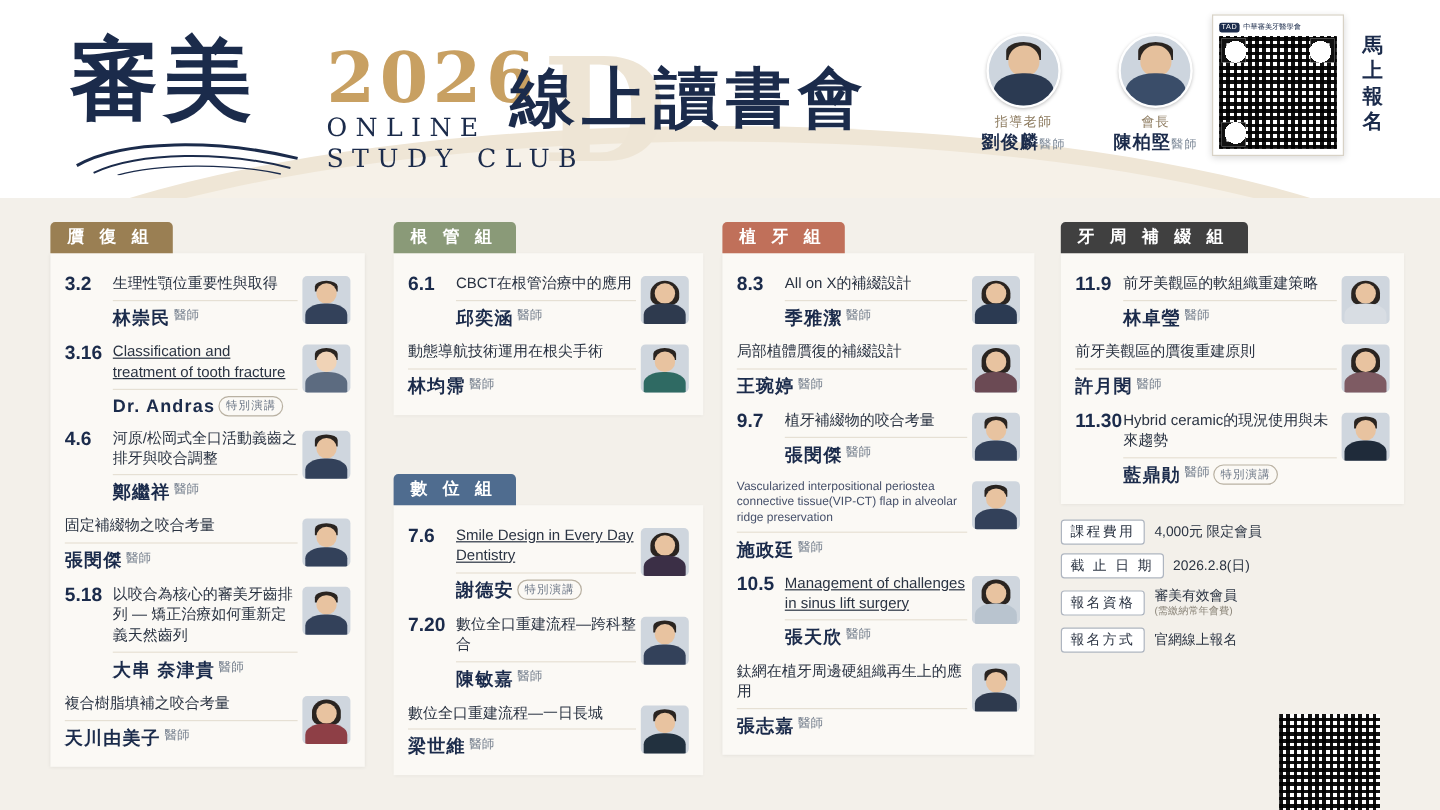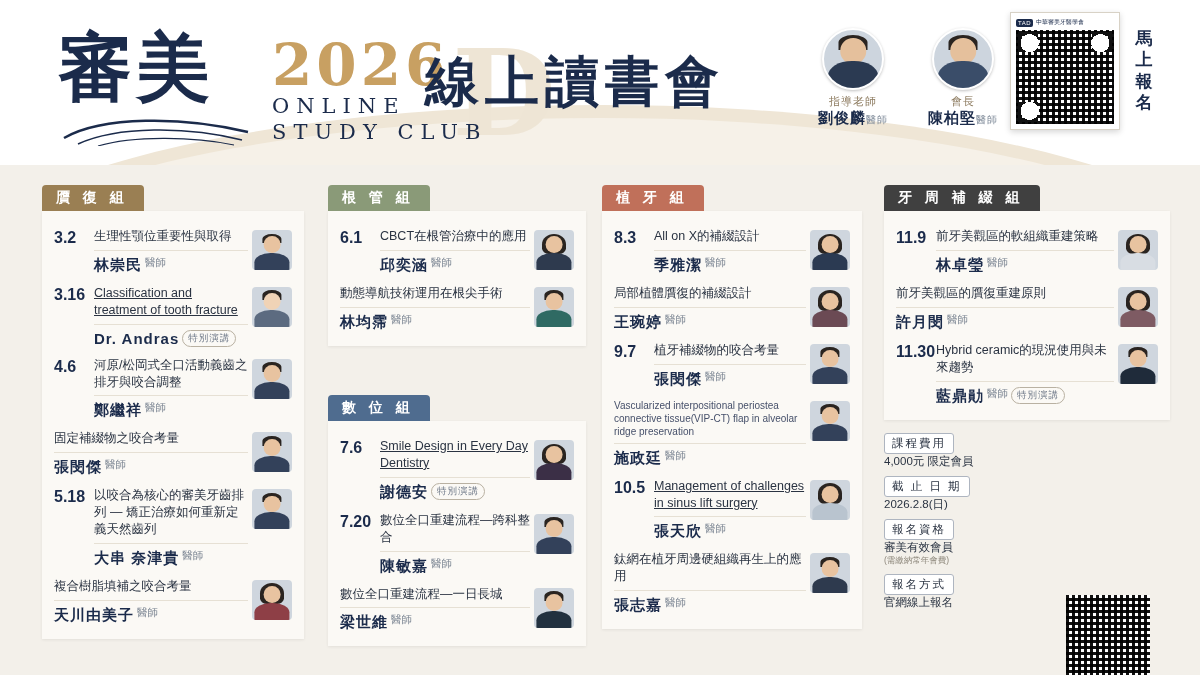--- a/index.html
+++ b/index.html
@@ -173,21 +173,21 @@
   .ph .b { position:absolute; left:50%; bottom:-8%; width:88%; height:50%;
     transform:translateX(-50%); border-radius:46% 46% 0 0; background:#33415a; }
   .ph .hr { position:absolute; left:50%; top:9%; width:48%; height:24%;
     transform:translateX(-50%); border-radius:50% 50% 0 0; background:#2a2420; }
   .ph .hr.lg { height:52%; width:60%; border-radius:50% 50% 28% 28%; }
   .small-note { font-size:10px; color:#46506a; line-height:1.3; }
   
   .infobox {
     position:absolute; left:884px; top:268px; width:286px; height:98px;
   }
-  .ib-row { display:flex; align-items:flex-start; margin-bottom:7px;flex-direction:column; }
+  .ib-row { display:flex; align-items:center; margin-bottom:7px; }
   .ib-label {
     font-size:11.5px; color:#2a3342; border:1px solid #aeb5c0; border-radius:3px;
     padding:2px 7px; letter-spacing:2px; background:#fff;
     margin-right:8px; white-space:nowrap;
   }
   .ib-val { font-size:11.5px; color:#2a3342; }
   .ib-val small { display:block; font-size:8.5px; color:#8b8579; letter-spacing:0; }
   .qr2 {
     position:absolute; left:1066px; top:430px; width:84px; height:84px;
     background:

